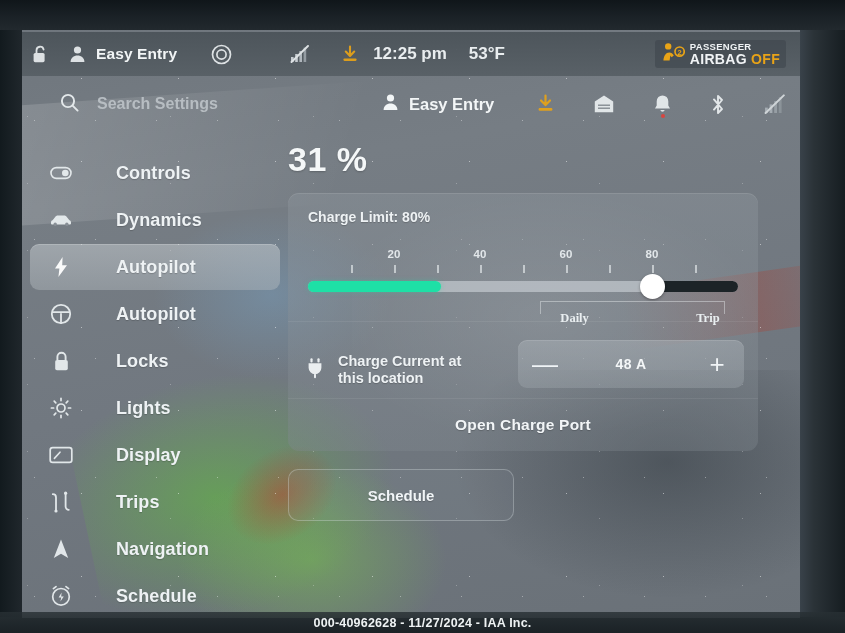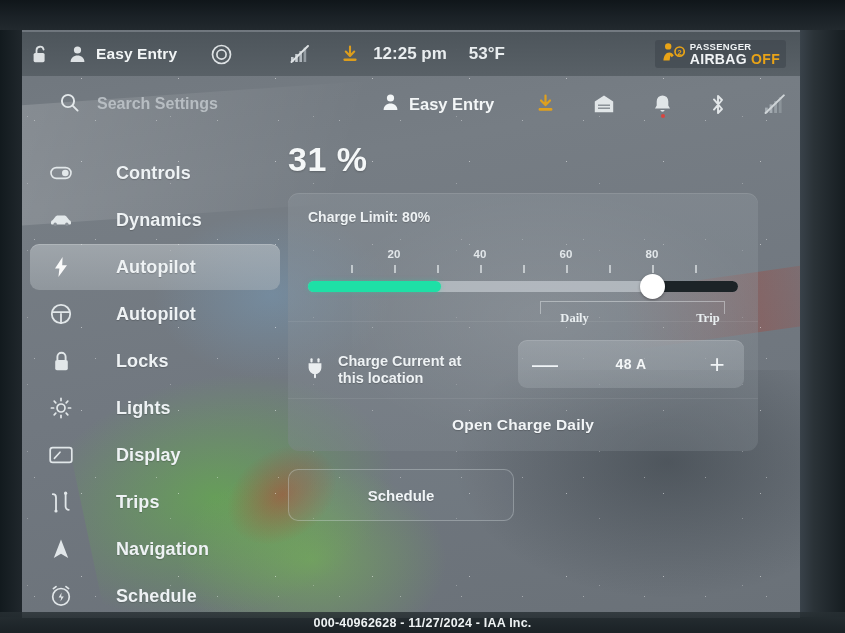--- a/index.html
+++ b/index.html
@@ -572,21 +572,21 @@
         </div>
         <div id="stepper">
           <span class="step-btn">—</span>
           <span id="step-value">48 A</span>
           <span class="step-btn">+</span>
         </div>
       </div>
 
       <div class="card-divider"></div>
 
-      <div id="open-port">Open Charge Daily</div>
+      <div id="open-port">Open Charge Port</div>
     </div>
 
 
     <div id="schedule-btn">Schedule</div>
   </div>
 
   <div id="watermark">000-40962628 - 11/27/2024 - IAA Inc.</div>
 </div>
 
 </body></html>

